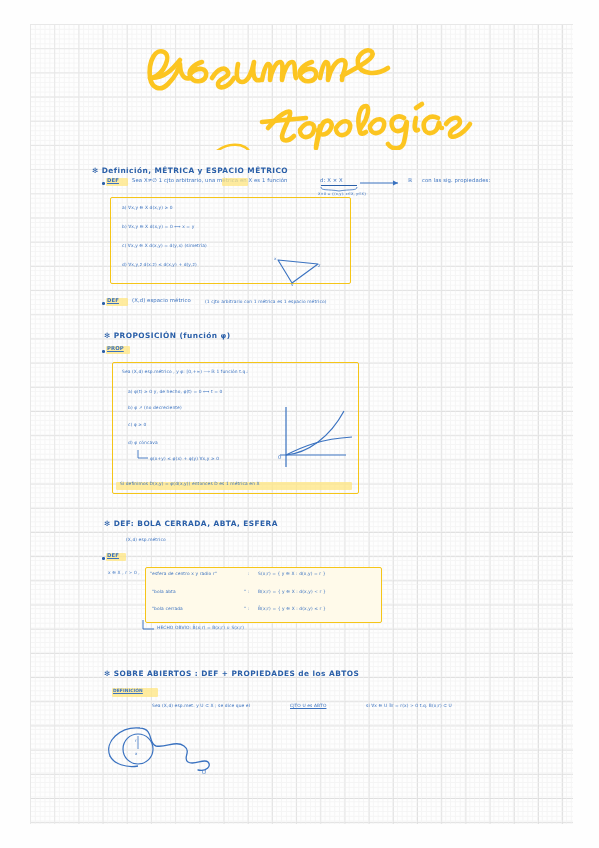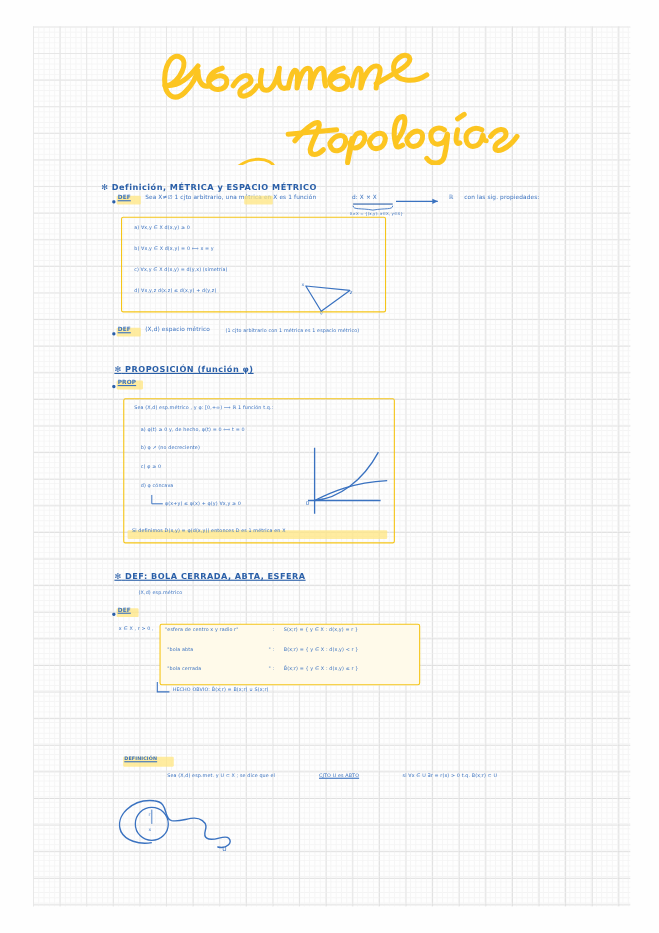--- a/index.html
+++ b/index.html
@@ -137,21 +137,21 @@
     <text x="46" y="11" font-size="4.6" fill="#3a72c0" font-family="DejaVu Sans">z</text>
     <text x="19" y="30" font-size="4.2" fill="#3a72c0" font-family="DejaVu Sans">y</text>
   </svg>
 
   <div class="dotb" style="left:102px;top:302px;"></div>
   <div class="hl" style="left:106px;top:298px;width:22px;height:8px;"></div>
   <div class="ink sm" style="left:107px;top:297px;font-weight:700;text-decoration:underline;">DEF</div>
   <div class="ink sm blur" style="left:132px;top:297px;">(X,d) espacio métrico</div>
   <div class="ink xs blur" style="left:205px;top:299px;">(1 cjto arbitrario con 1 métrica es 1 espacio métrico)</div>
 
-  <div class="ink hdr" style="left:104px;top:331px;text-decoration:underline;">
+  <div class="ink hdr" style="left:104px;top:331px;">
     <span>✻</span>
     <span>PROPOSICIÓN (función φ)</span>
   </div>
 
   <div class="dotb" style="left:102px;top:350px;"></div>
   <div class="hl" style="left:106px;top:346px;width:24px;height:8px;"></div>
   <div class="ink sm" style="left:107px;top:345px;font-weight:700;text-decoration:underline;">PROP</div>
 
   <div class="ylbox" style="left:112px;top:362px;width:245px;height:130px;"></div>
   <div class="ink xs blur" style="left:122px;top:369px;">Sea (X,d) esp.métrico , y φ: [0,+∞) ⟶ ℝ 1 función t.q.:</div>
@@ -180,21 +180,21 @@
   <div class="ink xs blur" style="left:120px;top:481px;">Si definimos D(x,y) = φ(d(x,y)) entonces D es 1 métrica en X</div>
 
   <svg class="fig-svg" style="left:268px;top:405px;" width="100" height="70">
     <line x1="18" y1="2" x2="18" y2="62" stroke="#3a72c0" stroke-width="1.2"></line>
     <line x1="12" y1="50" x2="78" y2="50" stroke="#3a72c0" stroke-width="1.2"></line>
     <path d="M18 50 C40 48 62 32 76 6" fill="none" stroke="#3a72c0" stroke-width="1.2"></path>
     <path d="M18 50 C34 42 52 34 84 32" fill="none" stroke="#3a72c0" stroke-width="1.2"></path>
     <text x="10" y="54" font-size="5" fill="#3a72c0" font-family="DejaVu Sans">0</text>
   </svg>
 
-  <div class="ink hdr" style="left:104px;top:519px;text-decoration:underline;">
+  <div class="ink hdr" style="left:104px;top:519px;">
     <span>✻</span>
     <span>DEF: BOLA CERRADA, ABTA, ESFERA</span>
   </div>
   <div class="ink xs blur" style="left:126px;top:537px;">(X,d) esp.métrico</div>
 
   <div class="dotb" style="left:102px;top:557px;"></div>
   <div class="hl" style="left:106px;top:553px;width:20px;height:8px;"></div>
   <div class="ink sm" style="left:107px;top:552px;font-weight:700;text-decoration:underline;">DEF</div>
 
   <div class="ink xs blur" style="left:108px;top:570px;">x ∈ X ,  r &gt; 0 ,</div>
@@ -210,20 +210,24 @@
 
   <div class="ink xs blur" style="left:152px;top:606px;">"bola cerrada</div>
   <div class="ink xs blur" style="left:244px;top:606px;">"  :</div>
   <div class="ink xs blur" style="left:258px;top:606px;">B̄(x;r) = { y ∈ X : d(x,y) ≤ r }</div>
 
   <svg class="fig-svg" style="left:140px;top:620px;" width="16" height="14">
     <path d="M3 0 L3 9 L14 9" fill="none" stroke="#3a72c0" stroke-width="1"></path>
   </svg>
   <div class="ink xs blur" style="left:157px;top:625px;">HECHO OBVIO:   B̄(x;r) = B(x;r) ∪ S(x;r)</div>
 
+  <div class="ink hdr" style="left:104px;top:669px;">
+    <span>✻</span>
+    <span>SOBRE ABIERTOS : DEF + PROPIEDADES de los ABTOS</span>
+  </div>
 
   <div class="hl" style="left:112px;top:688px;width:46px;height:9px;"></div>
   <div class="ink xs" style="left:113px;top:688px;font-weight:700;text-decoration:underline;">DEFINICIÓN</div>
 
   <div class="ink xs blur" style="left:152px;top:703px;">Sea (X,d) esp.met. y U ⊂ X ; se dice que el</div>
   <div class="ink xs blur" style="left:290px;top:703px;text-decoration:underline;">CJTO U es ABTO</div>
   <div class="ink xs blur" style="left:366px;top:703px;">si    ∀x ∈ U  ∃r = r(x) &gt; 0  t.q.  B(x;r) ⊂ U</div>
 
   <svg class="fig-svg" style="left:98px;top:716px;" width="180" height="62">
     <path d="M12 40 C6 26 22 10 42 12 C56 13 50 28 58 30 C68 32 78 24 86 30

